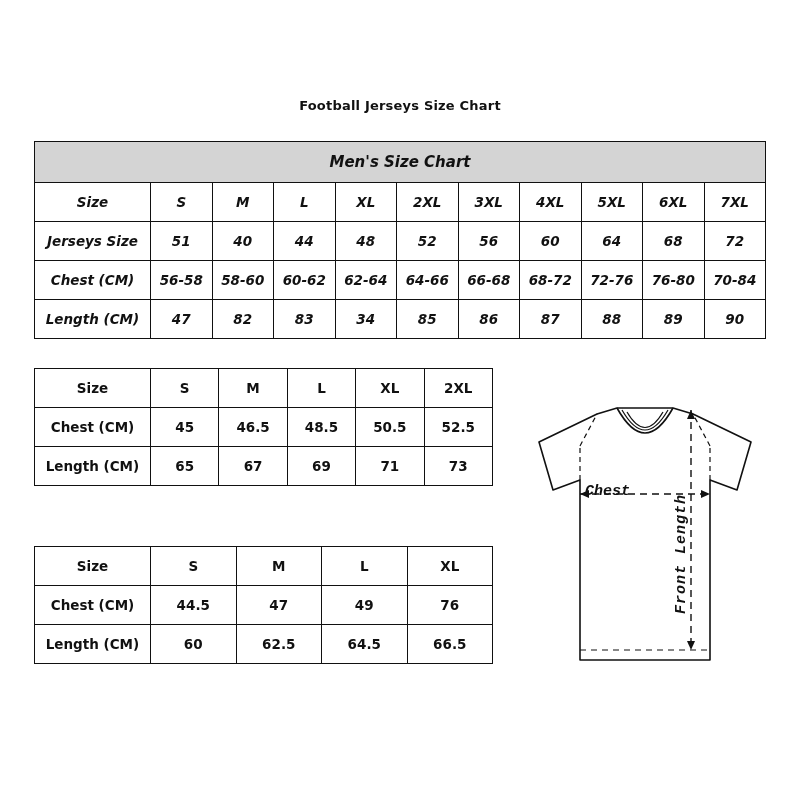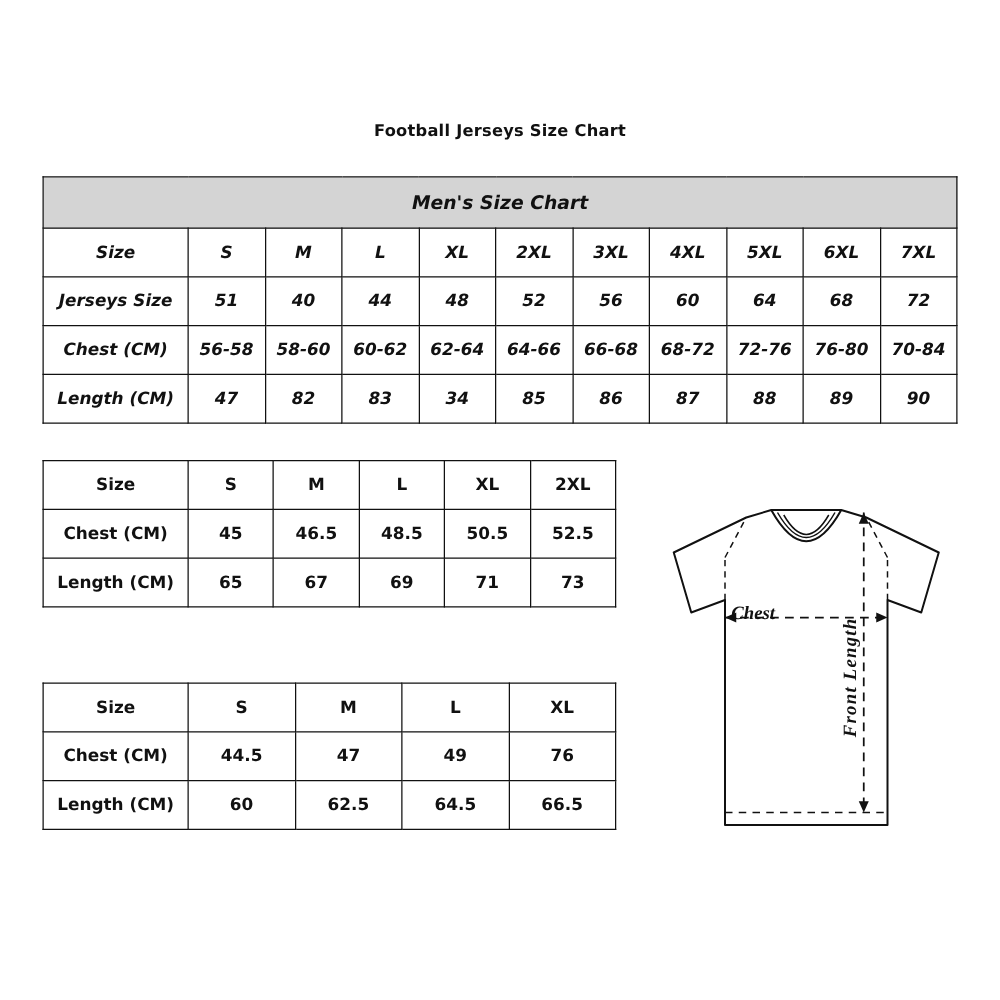--- a/index.html
+++ b/index.html
@@ -87,21 +87,21 @@
   #shirt-diagram {
     position: absolute;
     left: 505px;
     top: 398px;
     width: 280px;
     height: 290px;
   }
   #shirt-diagram svg { display: block; }
   .dim-label {
     position: absolute;
-    font-family: Liberation Serif, serif;
+    font-family: Liberation Mono, monospace;
     font-style: italic;
     font-weight: bold;
     font-size: 15px;
     color: #111111;
     white-space: nowrap;
   }
   #chest-label {
     left: 80px;
     top: 85px;
   }

